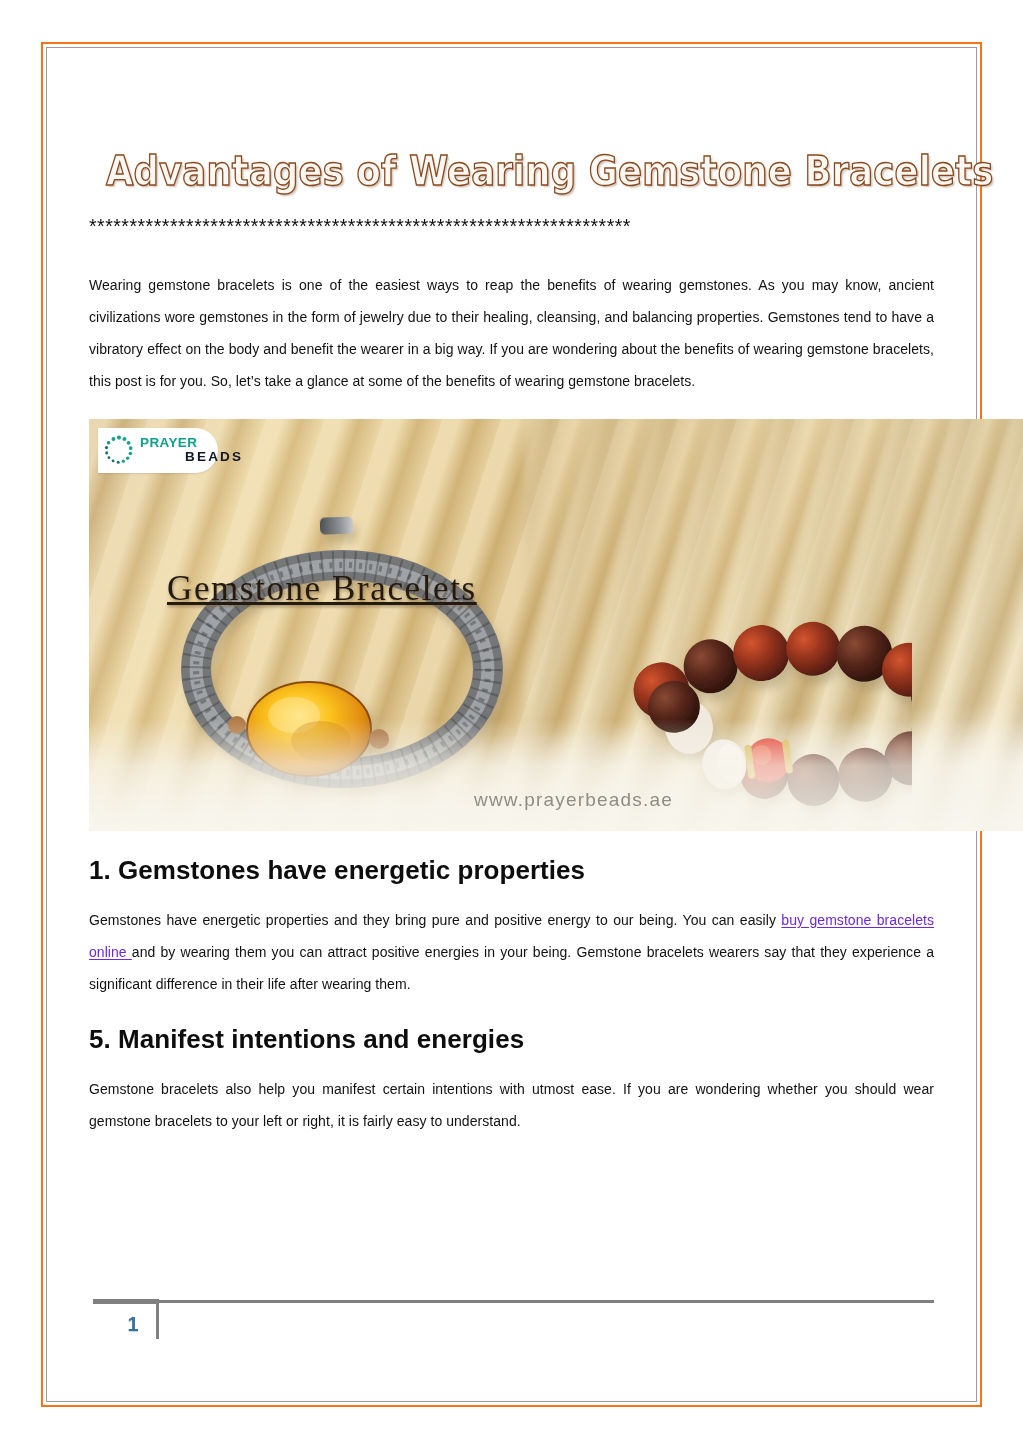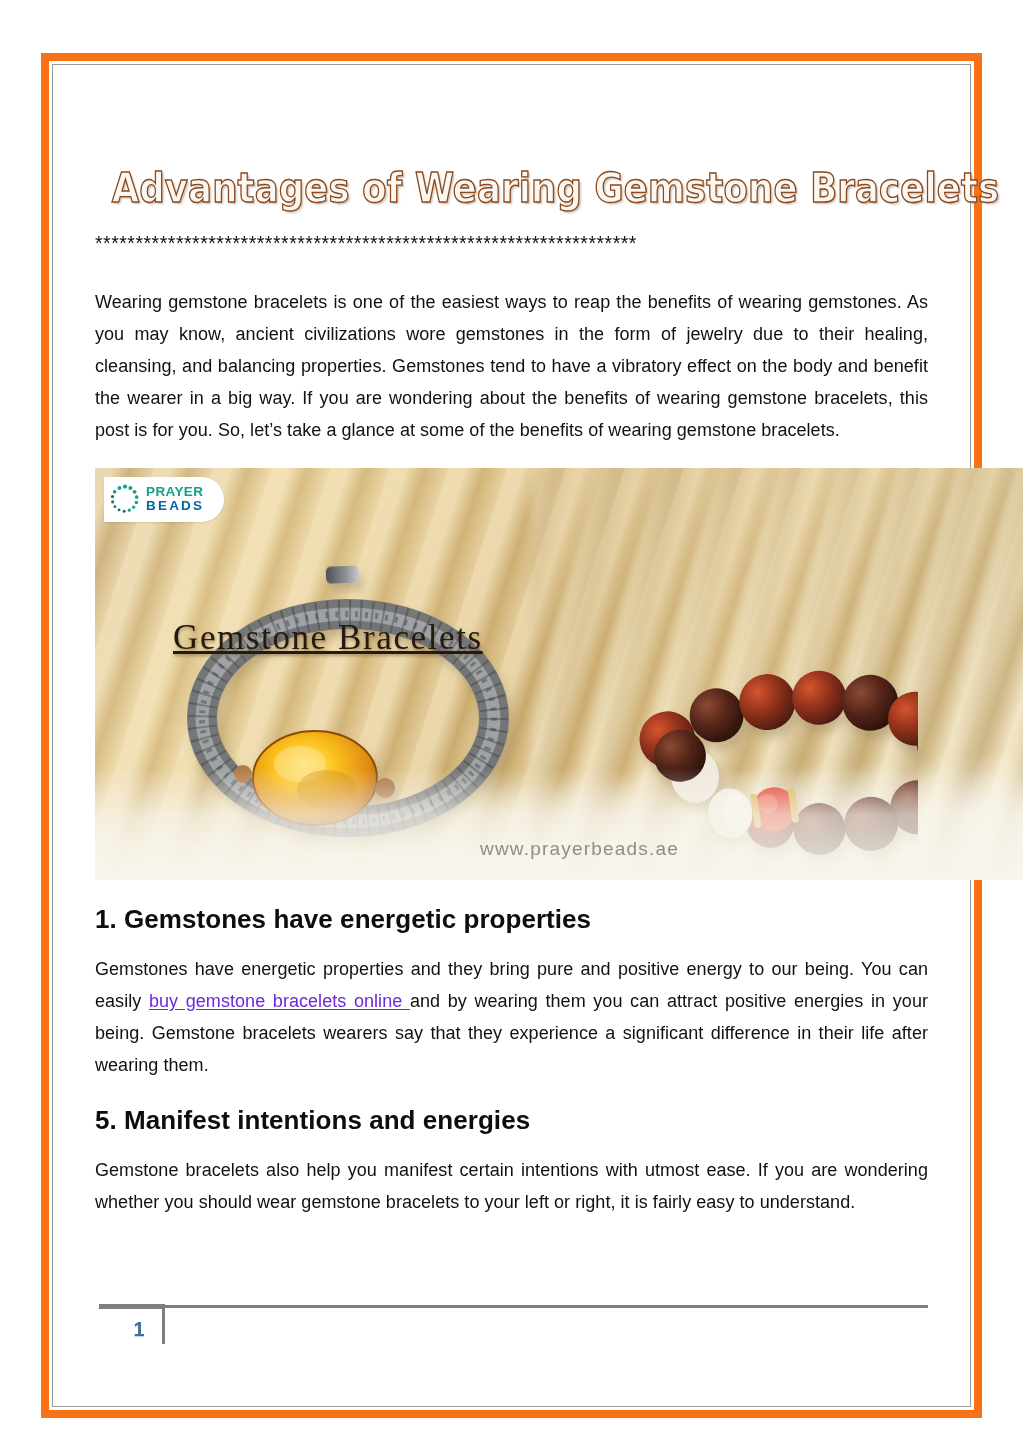--- a/index.html
+++ b/index.html
@@ -12,24 +12,24 @@
     height: 1447px;
     font-family: "Liberation Sans", sans-serif;
     overflow: hidden;
     position: relative;
   }
 
   
   .page-outer {
     position: absolute;
     left: 41px;
-    top: 53px;
+    top: 42px;
     width: 941px;
     height: 1365px;
-    border: 8px solid #f97316;
+    border: 2px solid #f97316;
     box-sizing: border-box;
     background: #ffffff;
   }
   .page-inner {
     position: absolute;
     left: 3px;
     top: 3px;
     right: 3px;
     bottom: 3px;
     border: 1px solid #9a9a9a;
@@ -73,21 +73,21 @@
     letter-spacing: 0.5px;
     white-space: nowrap;
     overflow: hidden;
     font-weight: 400;
   }
 
   
   .body-par {
     margin: 0;
     font-family: "Liberation Sans Narrow", "Liberation Sans", sans-serif;
-    font-size: 18px;
+    font-size: 14px;
     line-height: 32px;
     color: #111111;
     text-align: justify;
     text-justify: inter-word;
     letter-spacing: 0.05px;
   }
   .par-intro { margin-top: 32px; }
   .par-gap   { margin-top: 19px; }
 
   .sec-head {
@@ -184,21 +184,21 @@
   .logo-ring { width: 32px; height: 32px; flex: 0 0 32px; }
   .logo-text {
     margin-left: 5px;
     line-height: 1.02;
     font-family: "Liberation Sans Narrow", "Liberation Sans", sans-serif;
     font-weight: bold;
     font-size: 13.5px;
     letter-spacing: 0.4px;
   }
   .logo-text .l1 { color: #12a08c; display: block; }
-  .logo-text .l2 { color: #0369a1; display: block; letter-spacing: 2.2px; }
+  .logo-text .l2 { color: #0f172a; display: block; letter-spacing: 2.2px; margin-left: 45px; }
 
   
   .photo-head {
     position: absolute;
     left: 78px;
     top: 148px;
     color: #241a10;
     font-family: "Liberation Serif", serif;
     text-shadow: 1px 2px 3px rgba(120,98,62,0.55);
   }

